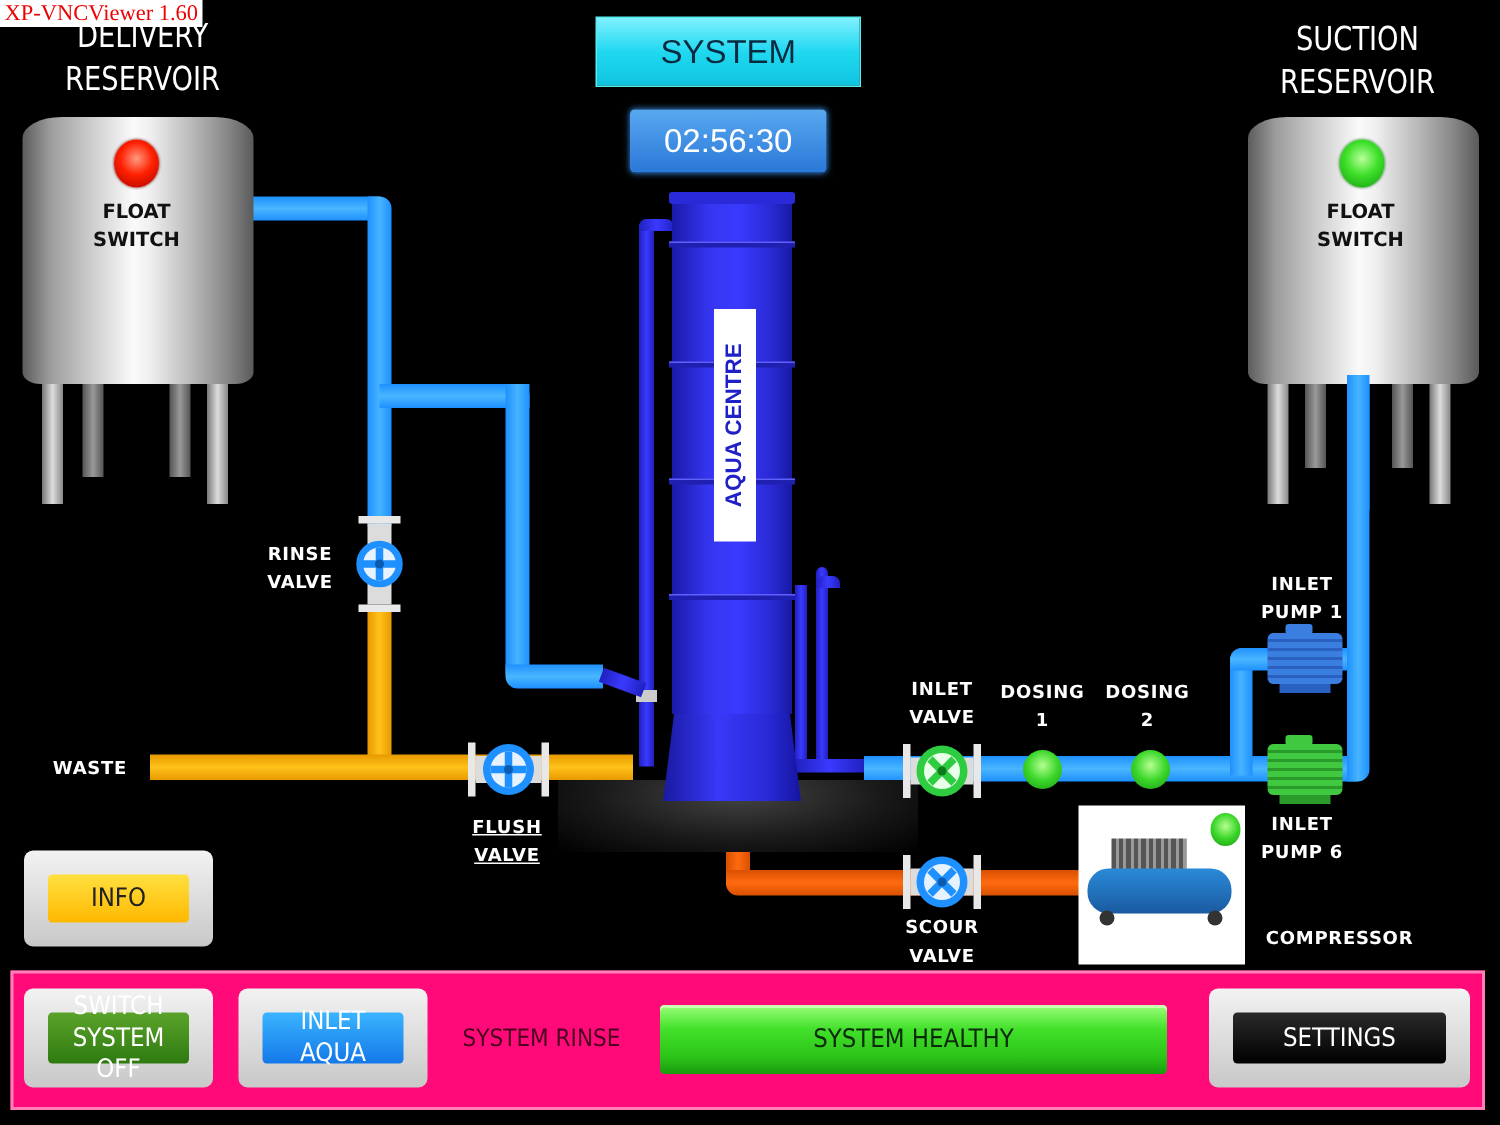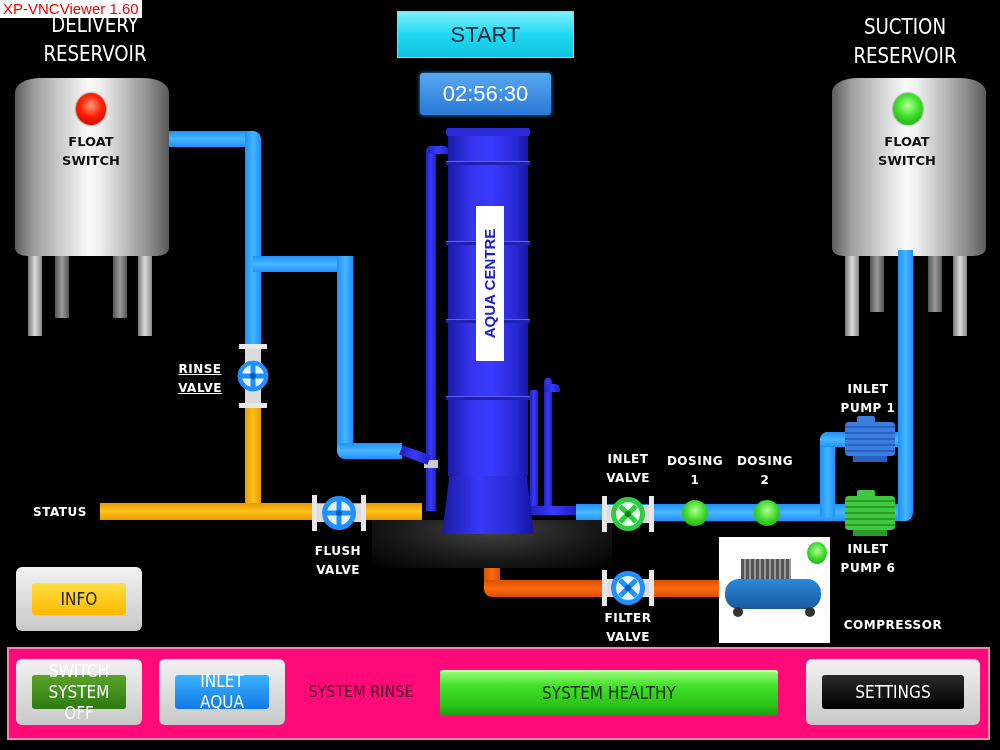--- a/index.html
+++ b/index.html
@@ -1,20 +1,20 @@
 <!DOCTYPE html>
 <html><head>
 <meta charset="utf-8">
 <style>
   html, body { margin:0; padding:0; background:#000; }
   body { width:1000px; height:750px; position:relative; overflow:hidden; font-family:"DejaVu Sans", sans-serif; }
   .abs { position:absolute; }
   .lbl { position:absolute; color:#fff; font-family:"DejaVu Sans", sans-serif; font-weight:bold; font-size:12px; text-align:center; line-height:19px; letter-spacing:0.5px; }
   .title-lbl { position:absolute; color:#fff; font-family:"DejaVu Sans Condensed","DejaVu Sans", sans-serif; font-size:22px; text-align:center; line-height:29px; transform:scaleX(0.92); }
-  #vnc-title { position:absolute; left:0; top:0; background:#fff; color:#e00; font-family:Liberation Sans, sans-serif; font-size:15px; padding:0 3px; line-height:18px; z-index:20; }
+  #vnc-title { position:absolute; left:0; top:0; background:#fff; color:#e00; font-family:Liberation Serif, serif; font-size:15px; padding:0 3px; line-height:18px; z-index:20; }
   #filter-title { left:397px; top:11px; width:177px; height:47px; background:linear-gradient(#7ff0ff,#20d8f0 50%,#10c4e0); border:1px solid #5ee; box-sizing:border-box; display:flex; align-items:center; justify-content:center; font-size:22px; color:#0a2a40; font-family:"Liberation Sans", sans-serif; }
   #timer { left:420px; top:73px; width:131px; height:42px; background:linear-gradient(#58a8f0,#2a78d8); border-radius:3px; box-shadow:0 0 4px #3a8ee8; display:flex; align-items:center; justify-content:center; color:#fff; font-size:22px; font-family:"Liberation Sans", sans-serif; }
   .tank { position:absolute; width:154px; height:170px; border-radius:26px 26px 12px 12px / 14px 14px 8px 8px;
     background:linear-gradient(90deg,#5c5c5c 0%,#9c9c9c 12%,#c8c8c8 28%,#fafafa 48%,#f0f0f0 55%,#bdbdbd 72%,#8a8a8a 88%,#5a5a5a 100%); }
   .leg { position:absolute; width:14px; background:linear-gradient(90deg,#777,#ddd 50%,#888); }
   .leg.back { background:linear-gradient(90deg,#555,#999 50%,#555); }
   .lamp { position:absolute; width:30px; height:32px; border-radius:50%; }
   .lamp.red { background:radial-gradient(circle at 50% 40%,#ff9a80,#ff2000 45%,#a00); box-shadow:0 0 2px #600; }
   .lamp.green { background:radial-gradient(circle at 50% 40%,#b9ff9a,#3ee02a 45%,#139a10); box-shadow:0 0 2px #060; }
   .float-lbl { position:absolute; color:#111; font-weight:bold; font-size:13px; line-height:19px; text-align:center; width:80px; }
@@ -98,21 +98,21 @@
 <div class="leg" style="left:845px;top:250px;height:86px;"></div>
 <div class="leg" style="left:953px;top:250px;height:86px;"></div>
 <div class="tank" style="left:832px;top:78px;height:178px;"></div>
 <div class="pipe p-blue" style="left:898px;top:250px;width:15px;height:90px;"></div>
 <div class="lamp green" style="left:893px;top:93px;"></div>
 <div class="float-lbl" style="left:867px;top:132px;">
   <div>FLOAT</div>
   <div>SWITCH</div>
 </div>
 
-<div id="filter-title" class="abs">START</div>
+<div id="filter-title" class="abs">SYSTEM</div>
 <div id="timer" class="abs">02:56:30</div>
 
 <div class="filter-body">
   <div class="flange-band" style="top:30px;"></div>
   <div class="flange-band" style="top:110px;"></div>
   <div class="flange-band" style="top:188px;"></div>
   <div class="flange-band" style="top:265px;"></div>
 </div>
 <div class="abs" style="left:446px;top:128px;width:84px;height:8px;background:#2a2ad8;border-radius:2px;"></div>
 <div class="filter-base"></div>
@@ -122,35 +122,35 @@
 
 <svg class="valve" style="left:236px;top:344px;width:34px;height:64px;" viewBox="0 0 34 64">
   <rect x="3" y="0" width="28" height="5" fill="#e8e8e8"></rect>
     <rect x="3" y="59" width="28" height="5" fill="#e8e8e8"></rect>
   <rect x="9" y="5" width="16" height="54" fill="#dcdcdc"></rect>
   <circle cx="17" cy="32" r="15" fill="#1e90ff" stroke="#1e90ff"></circle>
   <circle cx="17" cy="32" r="11" fill="#e6f2ff"></circle>
   <path d="M17 21 L17 43 M6 32 L28 32" stroke="#1e90ff" stroke-width="5"></path>
   <circle cx="17" cy="32" r="3" fill="#0b5bb0"></circle>
 </svg>
-<div class="lbl" style="left:170px;top:360px;width:60px;text-decoration:underline;">
+<div class="lbl" style="left:170px;top:360px;width:60px;">
   <div>RINSE</div>
   <div>VALVE</div>
 </div>
 
 <svg class="valve" style="left:312px;top:492px;width:54px;height:42px;" viewBox="0 0 54 42">
   <rect x="0" y="3" width="5" height="36" fill="#e8e8e8"></rect>
     <rect x="49" y="3" width="5" height="36" fill="#e8e8e8"></rect>
   <rect x="5" y="12" width="44" height="18" fill="#dcdcdc"></rect>
   <circle cx="27" cy="21" r="17" fill="#1e90ff"></circle>
   <circle cx="27" cy="21" r="12" fill="#e6f2ff"></circle>
   <path d="M27 9 L27 33 M15 21 L39 21" stroke="#1e90ff" stroke-width="5"></path>
   <circle cx="27" cy="21" r="3" fill="#0b5bb0"></circle>
 </svg>
-<div class="lbl" style="left:305px;top:542px;width:66px;">
+<div class="lbl" style="left:305px;top:542px;width:66px;text-decoration:underline;">
   <div>FLUSH</div>
   <div>VALVE</div>
 </div>
 
 <svg class="valve" style="left:602px;top:493px;width:52px;height:42px;" viewBox="0 0 52 42">
   <rect x="0" y="3" width="5" height="36" fill="#e8e8e8"></rect>
     <rect x="47" y="3" width="5" height="36" fill="#e8e8e8"></rect>
   <rect x="5" y="12" width="42" height="18" fill="#dcdcdc"></rect>
   <circle cx="26" cy="21" r="17" fill="#2ecc40"></circle>
   <circle cx="26" cy="21" r="12" fill="#e8ffe8"></circle>
@@ -165,21 +165,21 @@
 <svg class="valve" style="left:602px;top:567px;width:52px;height:42px;" viewBox="0 0 52 42">
   <rect x="0" y="3" width="5" height="36" fill="#e8e8e8"></rect>
     <rect x="47" y="3" width="5" height="36" fill="#e8e8e8"></rect>
   <rect x="5" y="12" width="42" height="18" fill="#dcdcdc"></rect>
   <circle cx="26" cy="21" r="17" fill="#1e90ff"></circle>
   <circle cx="26" cy="21" r="12" fill="#e6f2ff"></circle>
   <path d="M18 13 L34 29 M34 13 L18 29" stroke="#1e90ff" stroke-width="5"></path>
   <circle cx="26" cy="21" r="3" fill="#0b5bb0"></circle>
 </svg>
 <div class="lbl" style="left:596px;top:609px;width:64px;">
-  <div>FILTER</div>
+  <div>SCOUR</div>
   <div>VALVE</div>
 </div>
 
 <div class="dose" style="left:682px;top:500px;"></div>
 <div class="lbl" style="left:660px;top:452px;width:70px;">
   <div>DOSING</div>
   <div>1</div>
 </div>
 <div class="dose" style="left:754px;top:500px;"></div>
 <div class="lbl" style="left:730px;top:452px;width:70px;">
@@ -206,21 +206,21 @@
 
 <div class="abs" style="left:719px;top:537px;width:111px;height:106px;background:#fff;">
   <div class="abs" style="left:88px;top:5px;width:20px;height:22px;border-radius:50%;background:radial-gradient(circle at 50% 40%,#b4ff90,#3bd62a 50%,#1a9a10);"></div>
   <div class="abs" style="left:22px;top:22px;width:50px;height:22px;background:repeating-linear-gradient(90deg,#555 0 3px,#999 3px 5px);"></div>
   <div class="abs" style="left:6px;top:42px;width:96px;height:30px;border-radius:14px;background:linear-gradient(#2a8ad8,#1a5aa0);"></div>
   <div class="abs" style="left:14px;top:70px;width:10px;height:10px;border-radius:50%;background:#333;"></div>
   <div class="abs" style="left:86px;top:70px;width:10px;height:10px;border-radius:50%;background:#333;"></div>
 </div>
 <div class="lbl" style="left:838px;top:616px;width:110px;">COMPRESSOR</div>
 
-<div class="lbl" style="left:25px;top:503px;width:70px;">STATUS</div>
+<div class="lbl" style="left:25px;top:503px;width:70px;">WASTE</div>
 <div class="btn" style="left:16px;top:567px;width:126px;height:64px;">
   <div style="background:linear-gradient(#ffe040,#ffb800);color:#222;">INFO</div>
 </div>
 
 <div id="status-bar" class="abs"></div>
 <div class="btn" style="left:16px;top:659px;width:126px;height:66px;">
   <div style="background:linear-gradient(#5aa32a,#2e7a10);color:#fff;flex-direction:column;">
     <span>SWITCH</span>
     <span>SYSTEM OFF</span>
   </div>

